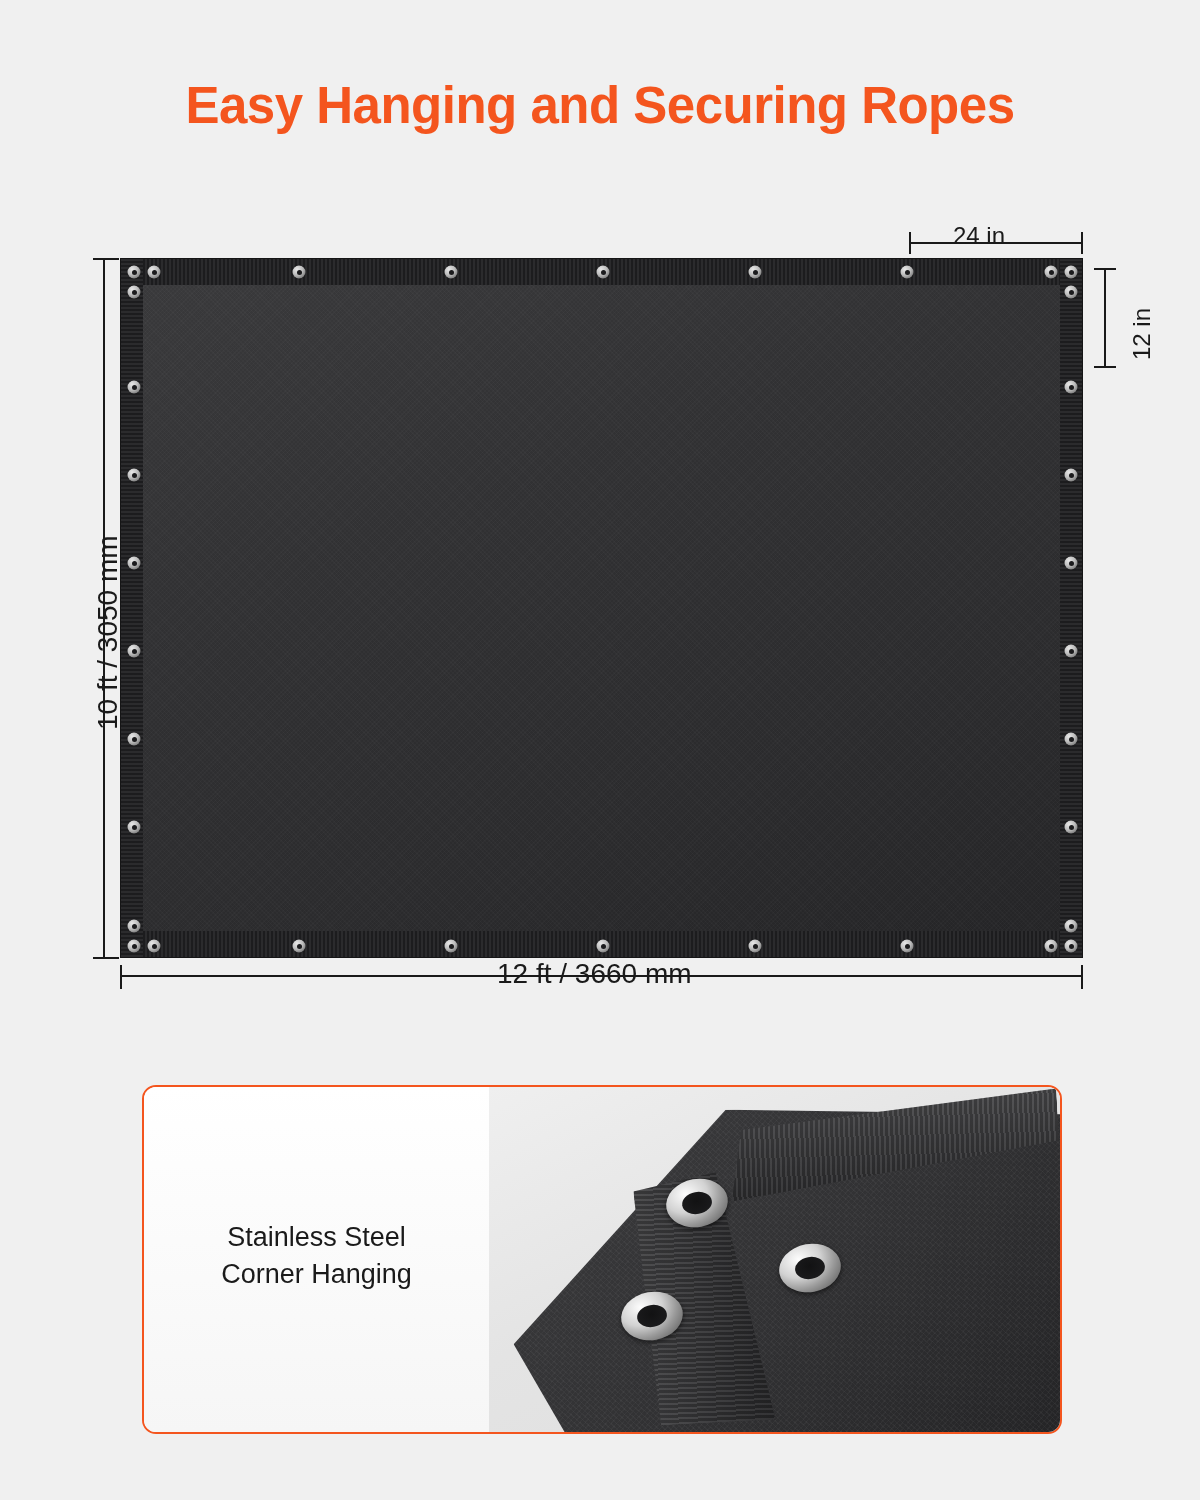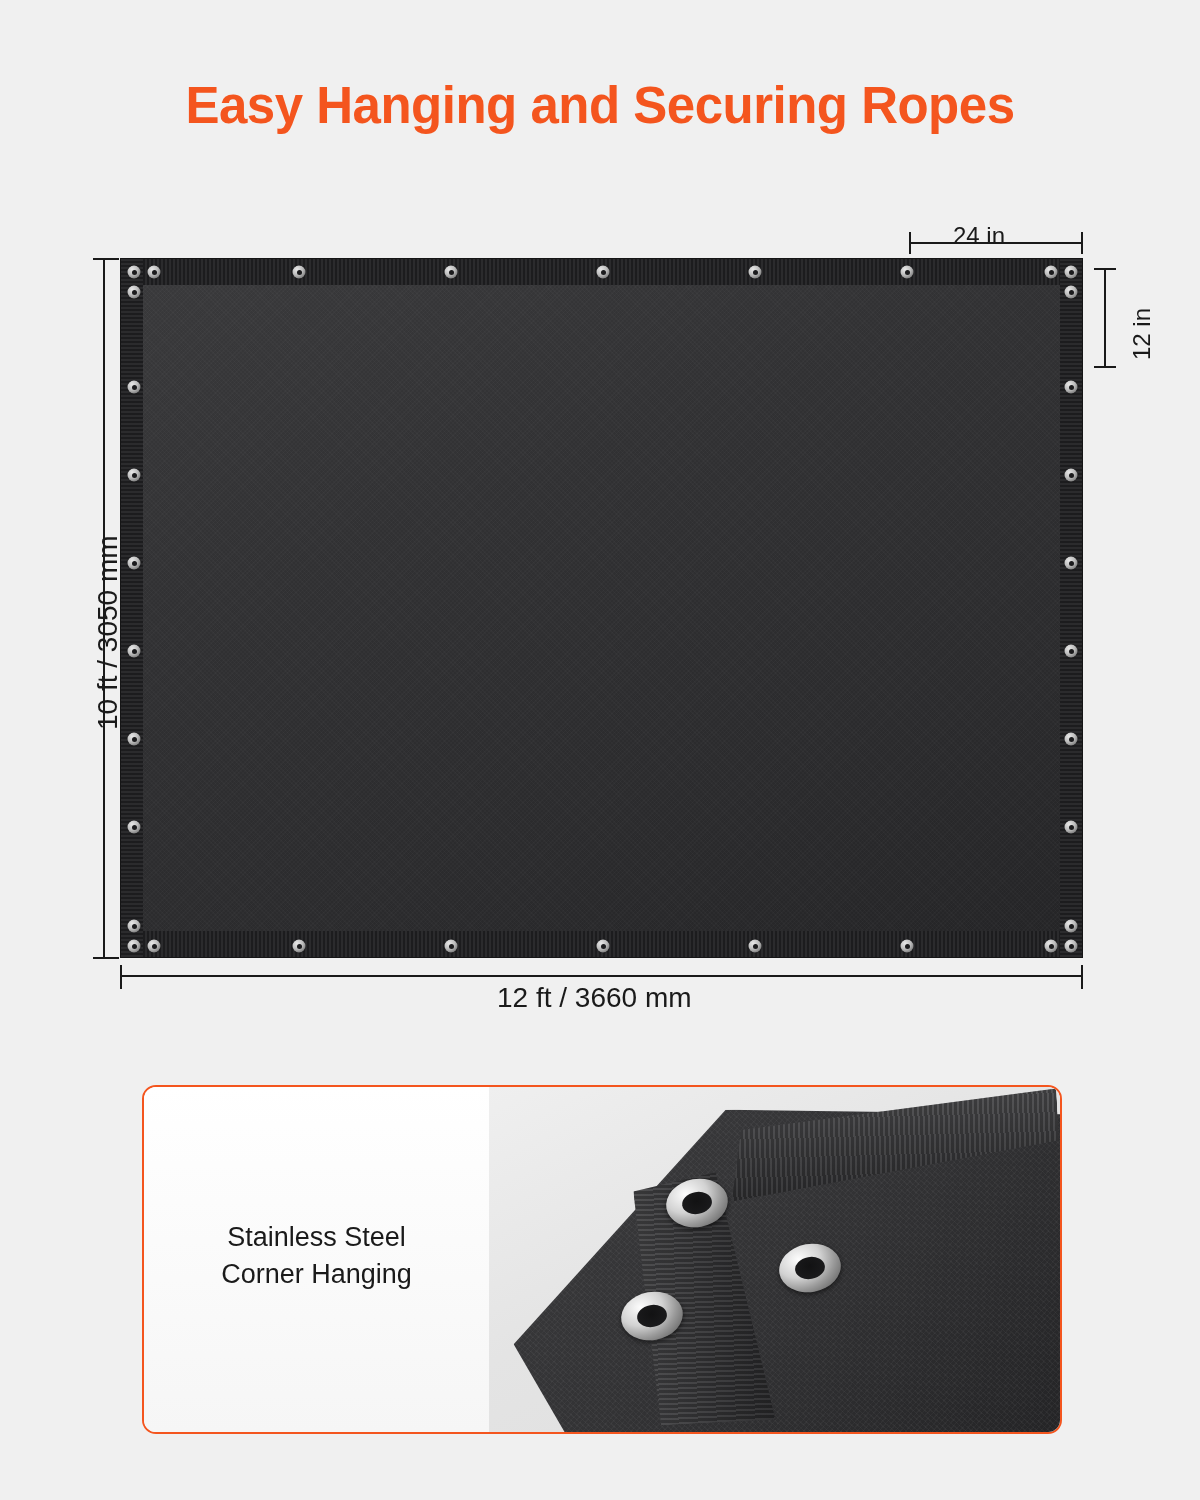--- a/index.html
+++ b/index.html
@@ -277,21 +277,21 @@
   <div class="vert-label small" style="left:1128px; top:360px;">12 in</div>
 
   <div class="dim-line" style="left:103px; top:258px; width:2px; height:700px;"></div>
   <div class="tick" style="left:93px;  top:258px; width:26px; height:2px;"></div>
   <div class="tick" style="left:93px;  top:957px; width:26px; height:2px;"></div>
   <div class="vert-label" style="left:92px; top:730px;">10 ft / 3050 mm</div>
 
   <div class="dim-line" style="left:120px; top:975px; width:963px; height:2px;"></div>
   <div class="tick" style="left:120px; top:965px; width:2px; height:24px;"></div>
   <div class="tick" style="left:1081px; top:965px; width:2px; height:24px;"></div>
-  <div class="dim-label big" style="left:497px; top:982px;">12 ft / 3660 mm</div>
+  <div class="dim-label big" style="left:497px; top:958px;">12 ft / 3660 mm</div>
 </div>
 
 <div class="card">
   <div class="card-left">
     <div class="card-caption">
       <div>Stainless Steel</div>
       <div>Corner Hanging</div>
     </div>
   </div>
   <div class="card-photo">

